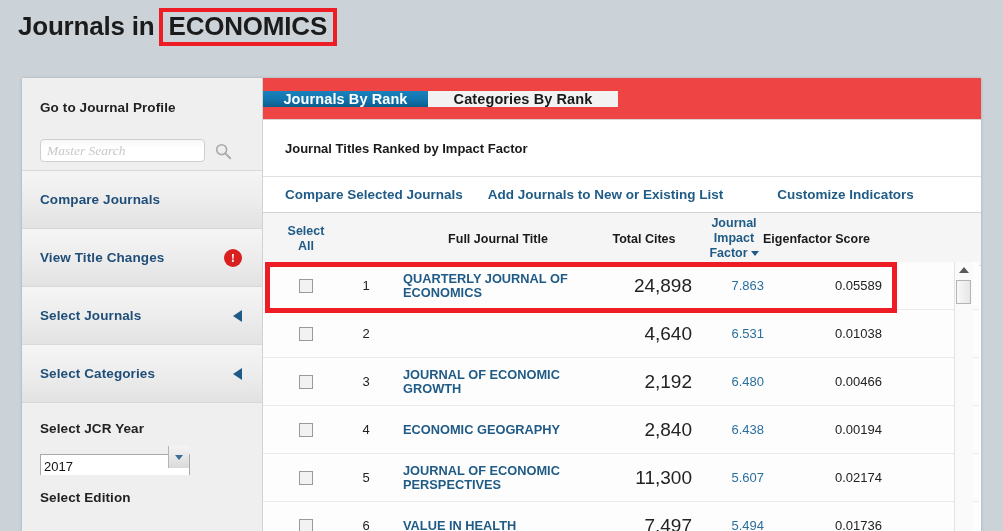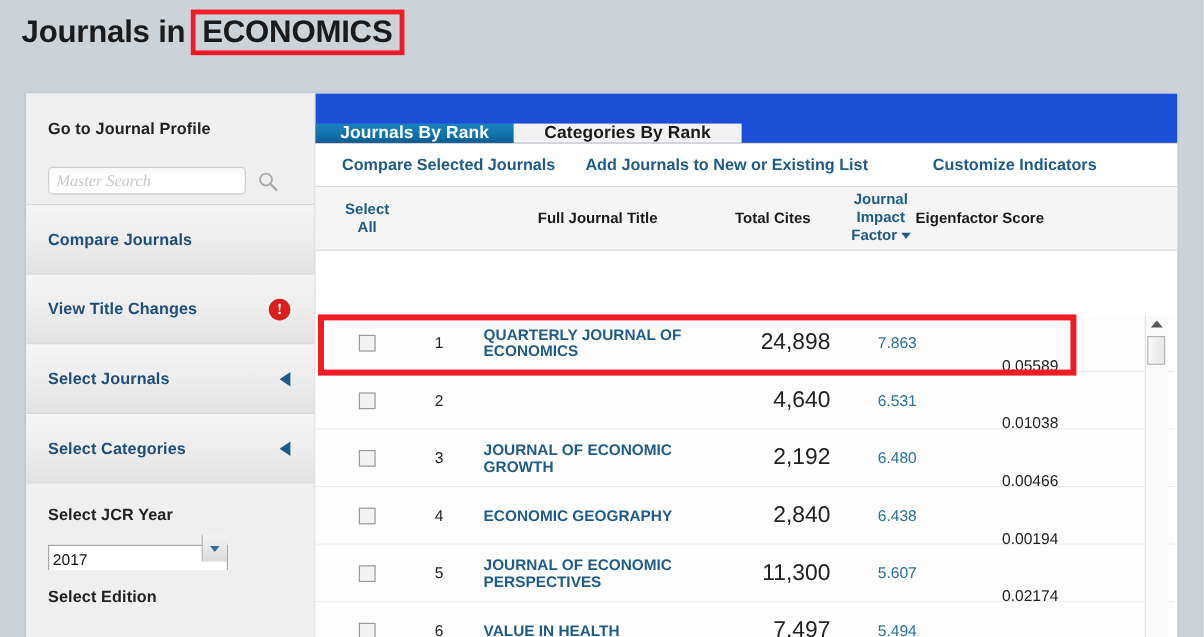--- a/index.html
+++ b/index.html
@@ -220,24 +220,24 @@
     position: absolute;
     left: 241px;
     top: 0;
     right: 0;
     height: 470px;
     background: #fff;
   }
 
   #tabbar {
     height: 41px;
-    background: #1d4ed8;
+    background: #ef4444;
     border-bottom: 1px solid #d4d4d4;
     display: flex;
-    align-items: flex-end;
+    align-items: center;
   }
   .tab {
     display: flex;
     align-items: center;
     justify-content: center;
     font-size: 14.5px;
     font-weight: bold;
     letter-spacing: 0.1px;
     box-sizing: border-box;
   }
@@ -352,21 +352,21 @@
   }
   .cell-jif {
     left: 441px; top: 0; width: 60px; height: 47px;
     display: flex; align-items: center; justify-content: flex-end;
     font-size: 13px; color: #2b6f9e;
     cursor: pointer;
   }
   .cell-eigen {
     left: 510px; top: 0; width: 109px; height: 47px;
     display: flex; align-items: center; justify-content: flex-end;
-    font-size: 13px; color: #222; margin-top: 19px;
+    font-size: 13px; color: #222;
   }
 
   
   #vscroll {
     position: absolute;
     right: 8px;
     top: 184px;
     width: 18px;
     height: 286px;
     background: #fafafa;
@@ -464,20 +464,23 @@
     </div>
   </div>
 
   <div id="content">
 
     <div id="tabbar">
       <div class="tab active">Journals By Rank</div>
       <div class="tab inactive">Categories By Rank</div>
     </div>
 
+    <div id="subtitle-bar">
+      <span>Journal Titles Ranked by Impact Factor</span>
+    </div>
 
     <div id="actionbar">
       <span class="action-link" id="act-compare">Compare Selected Journals</span>
       <span class="action-link" id="act-add">Add Journals to New or Existing List</span>
       <span class="action-link" id="act-custom">Customize Indicators</span>
     </div>
 
     <div id="table-head">
       <div class="th link" id="th-select">
         <div>Select</div>

